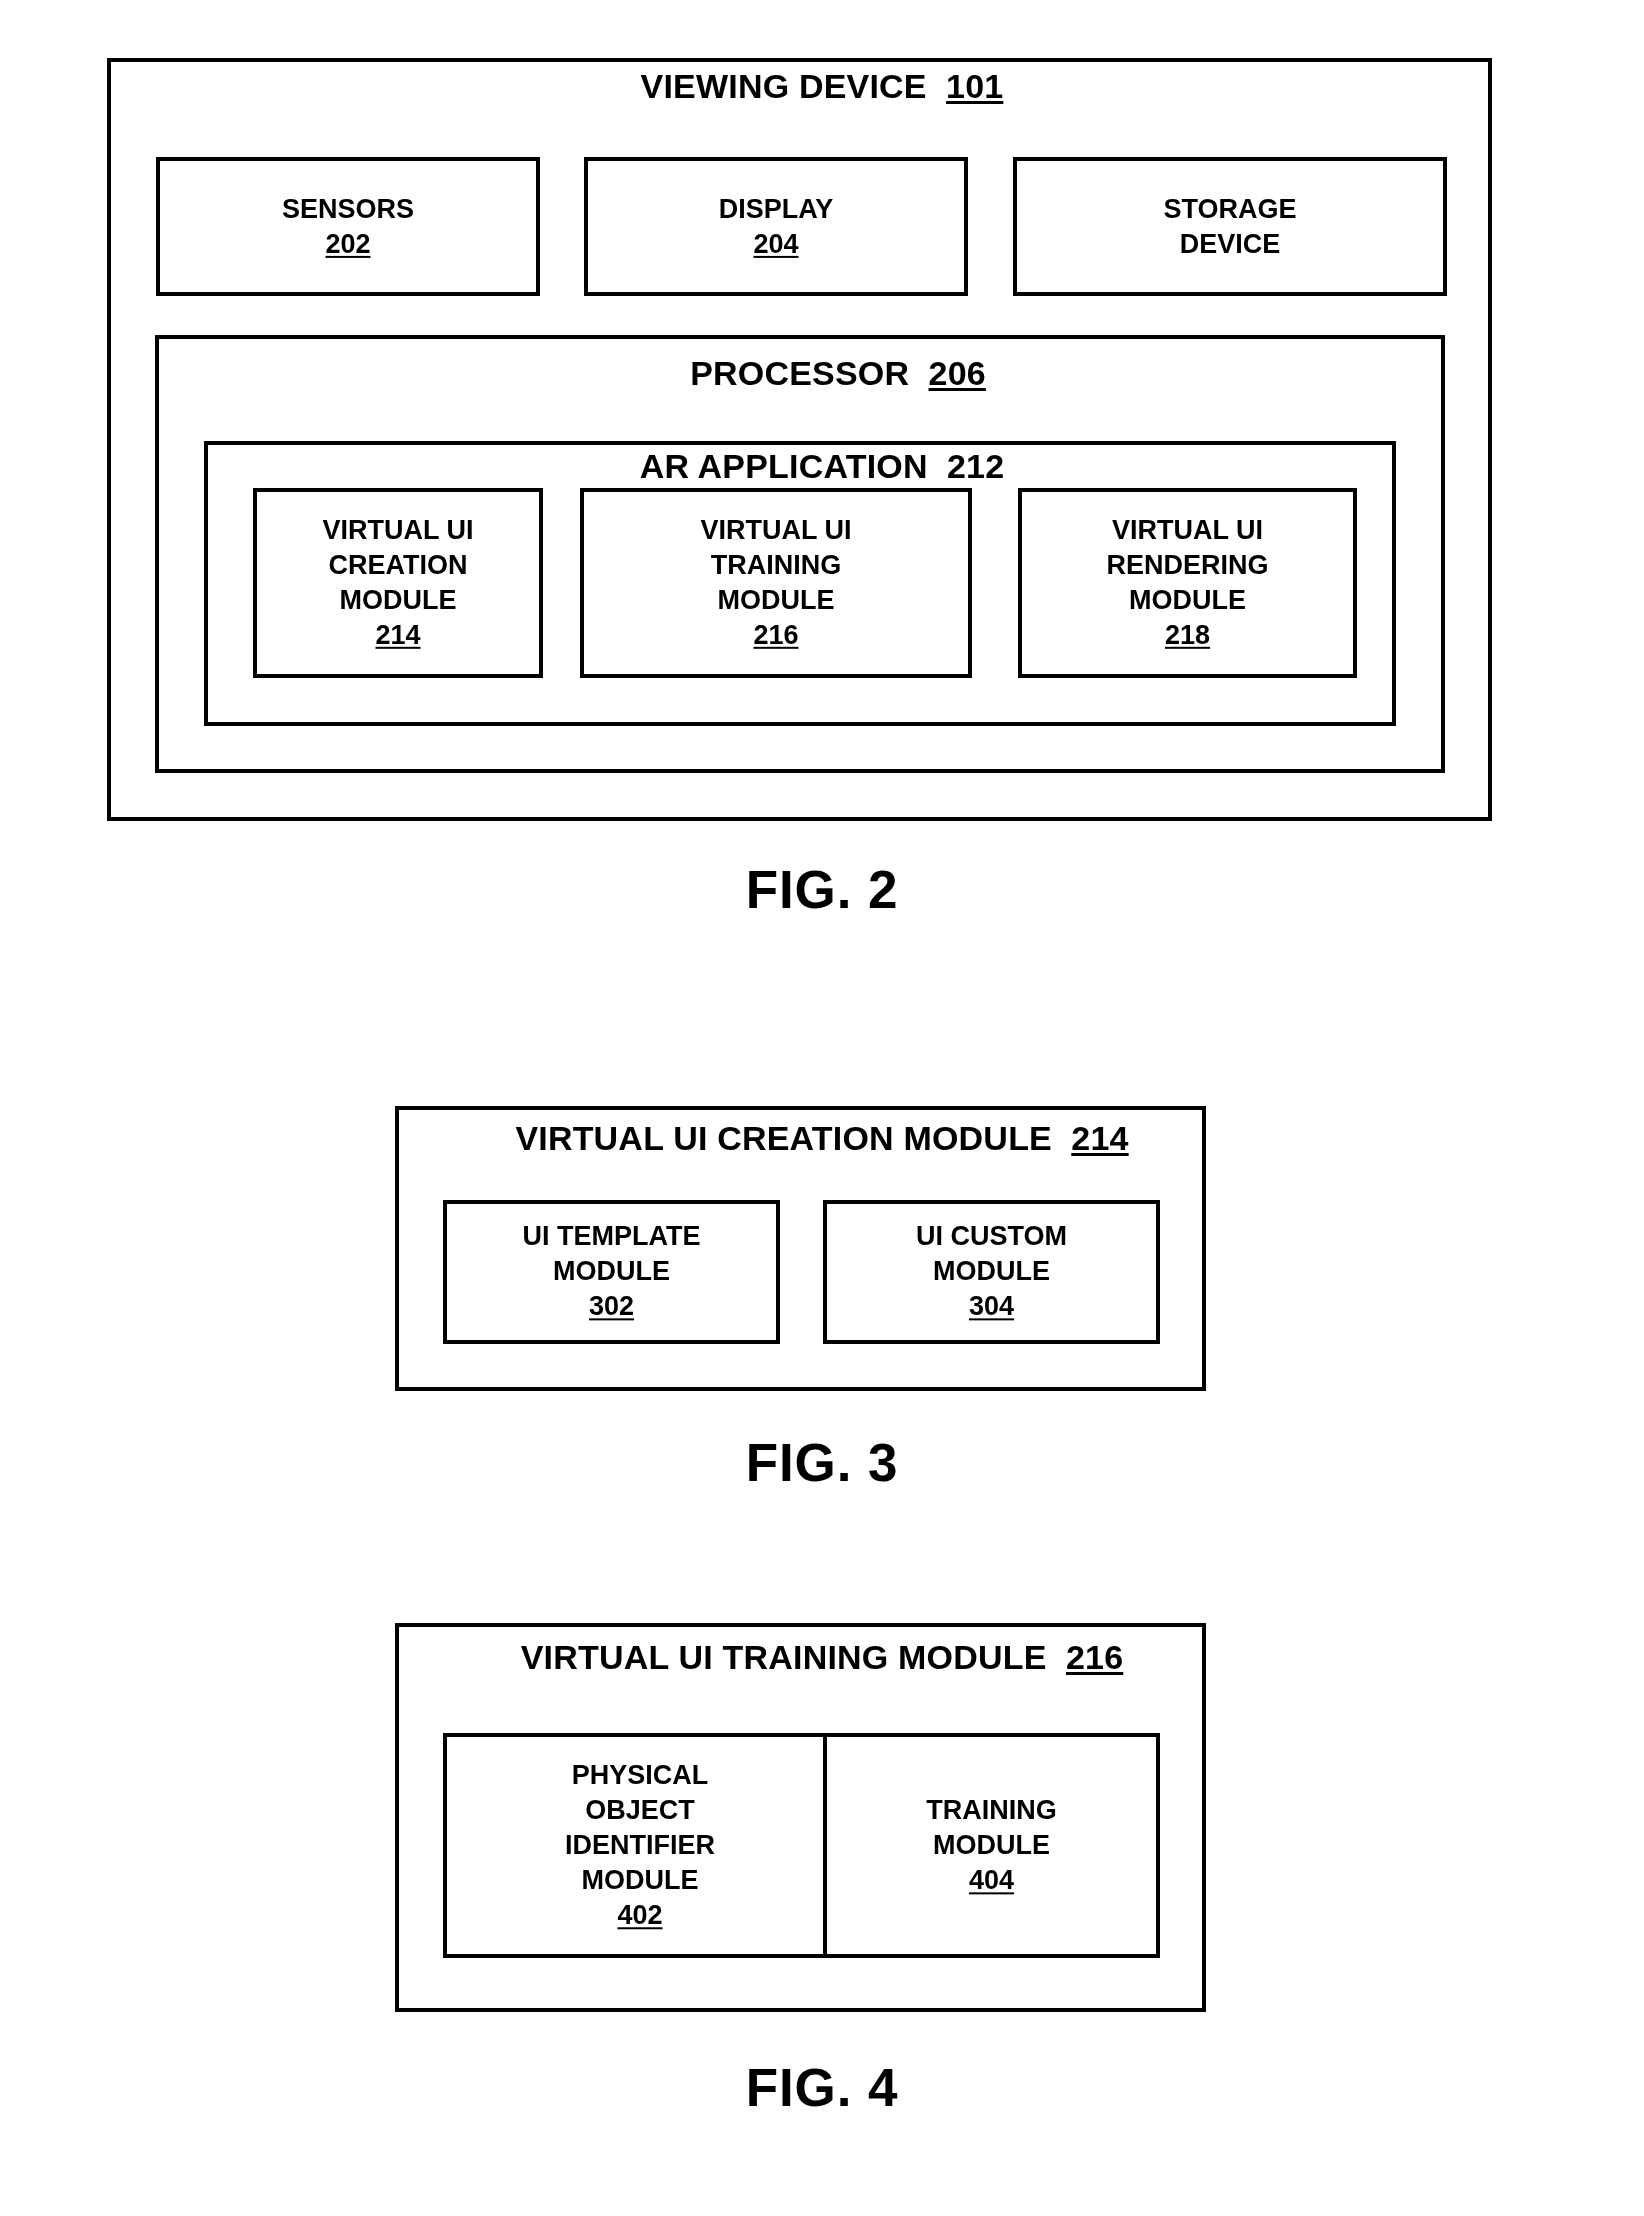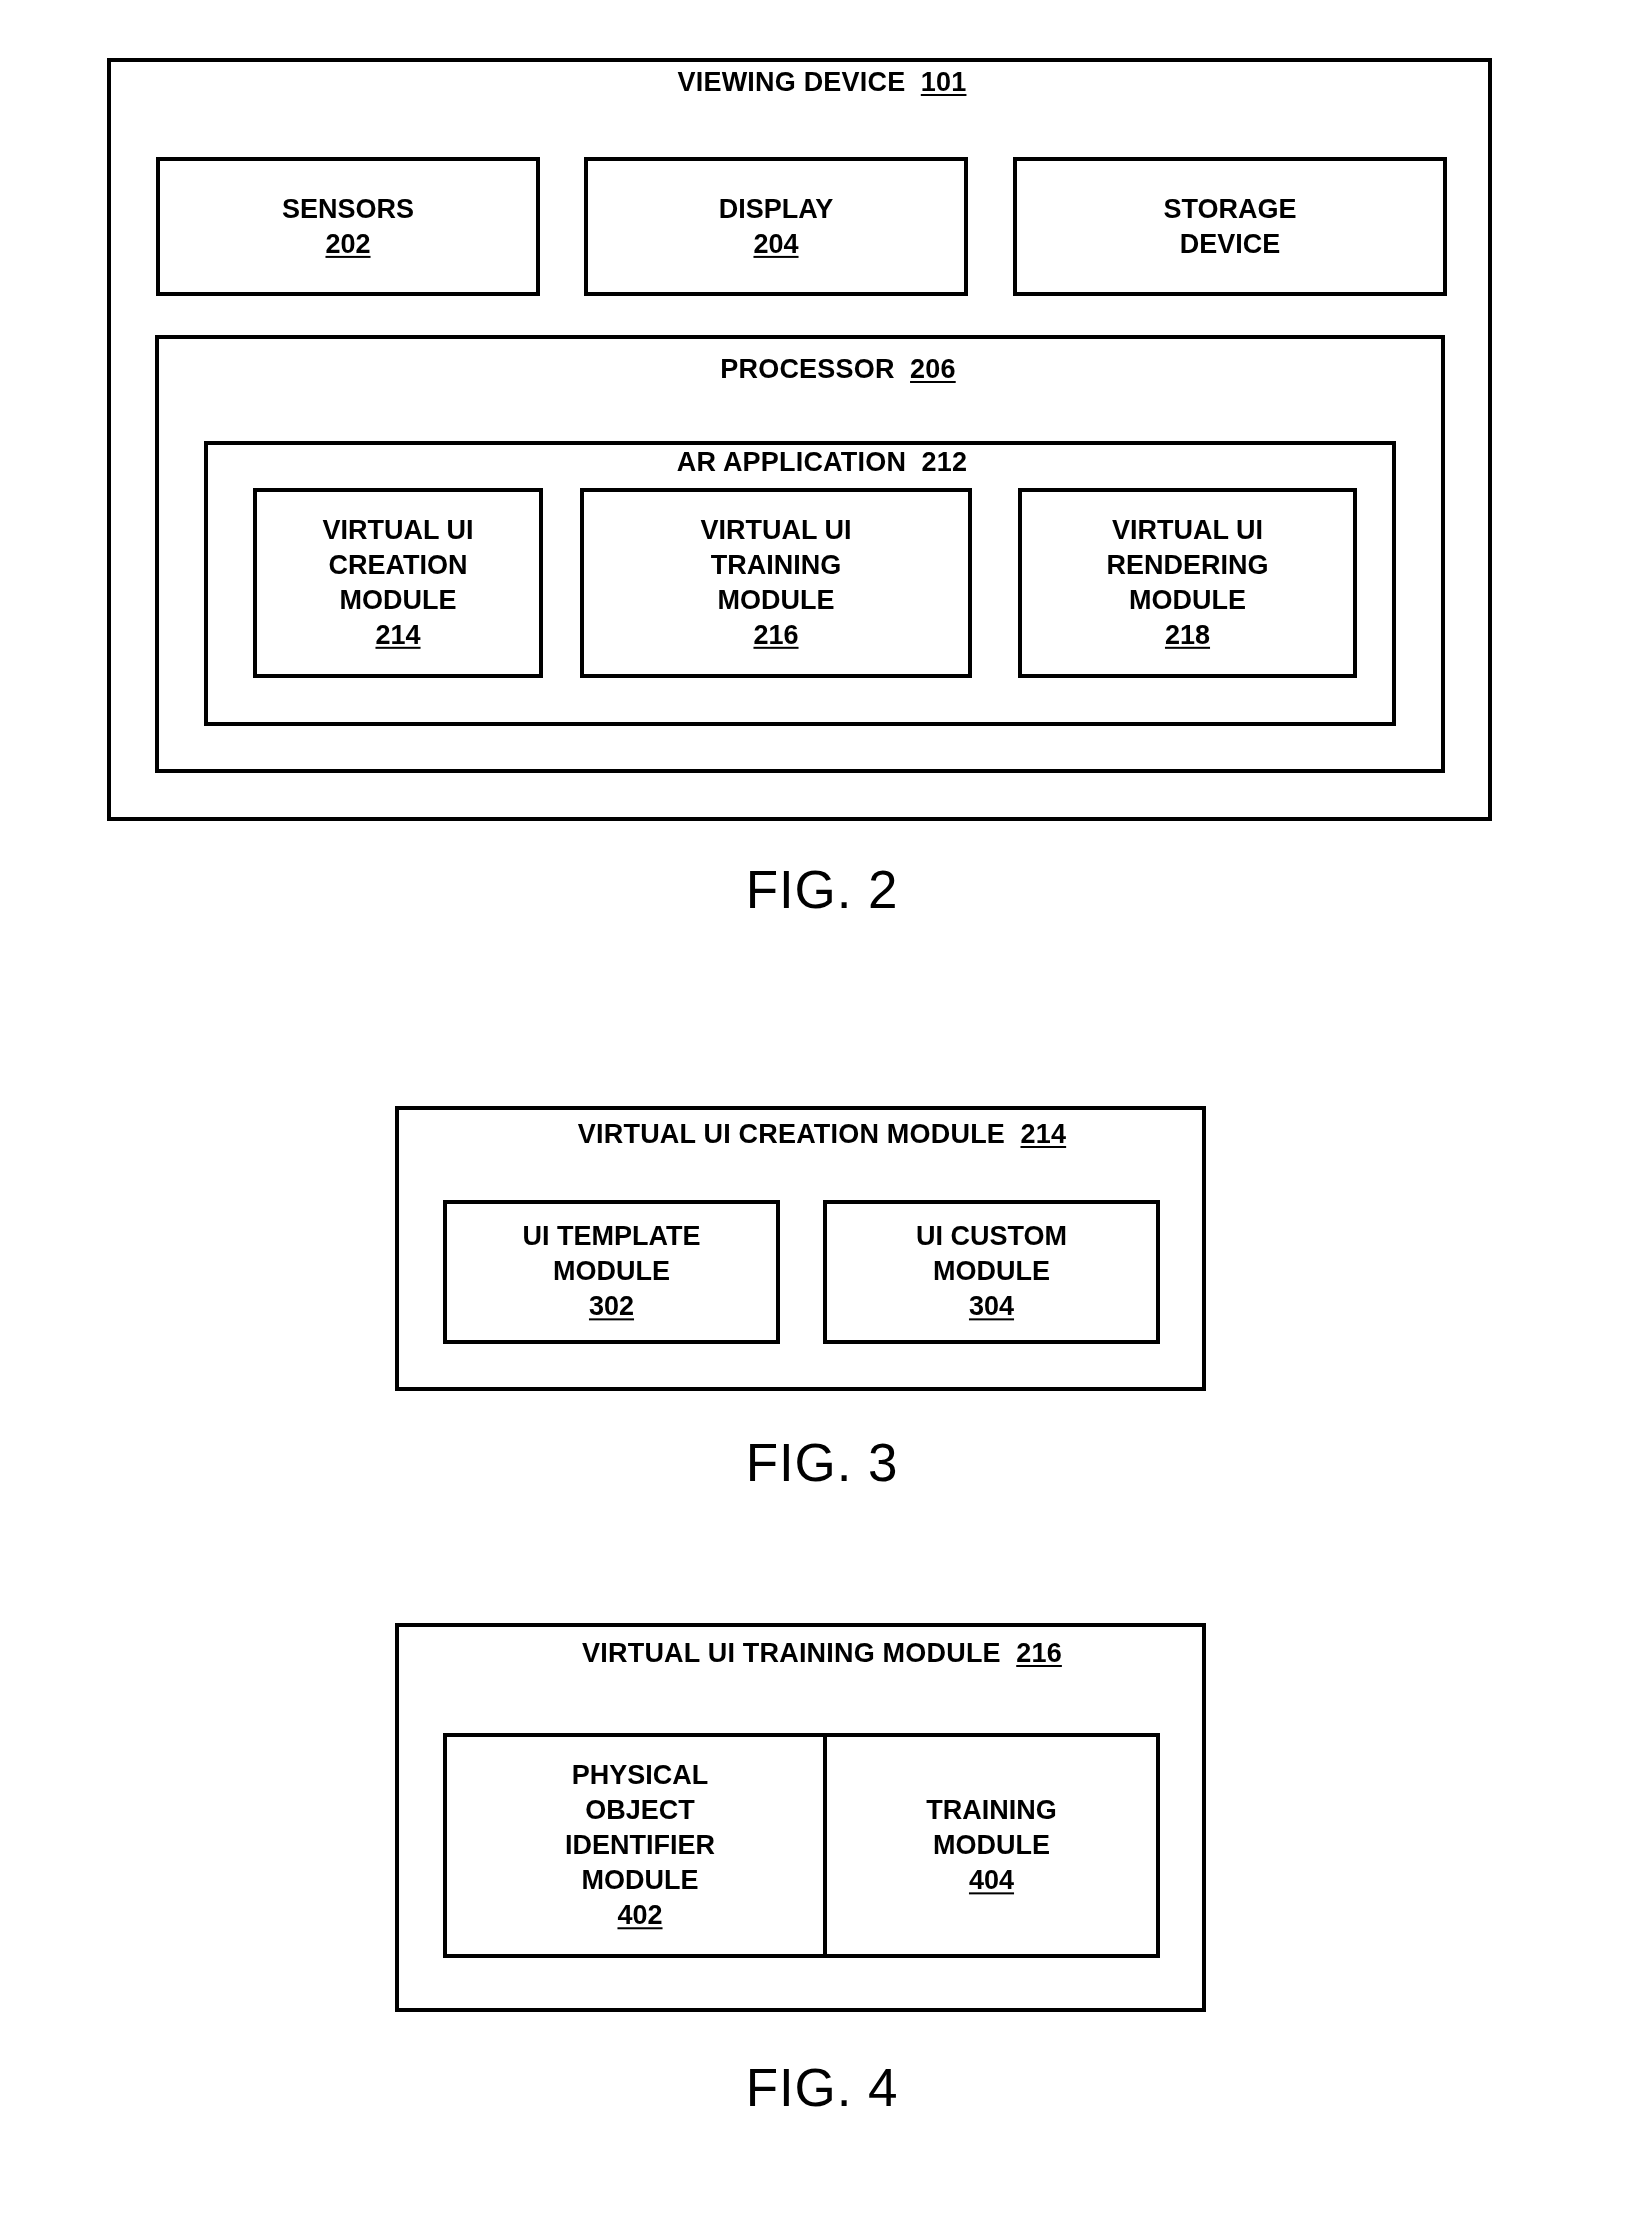--- a/index.html
+++ b/index.html
@@ -32,21 +32,21 @@
     background: #ffffff;
   }
 
   
   .box-title {
     position: absolute;
     left: 0;
     right: 0;
     text-align: center;
     font-weight: bold;
-    font-size: 27px;
+    font-size: 34px;
     letter-spacing: 0.2px;
     line-height: 1.12;
     white-space: nowrap;
   }
 
   
   .leaf-label {
     position: absolute;
     left: 0;
     right: 0;
@@ -59,21 +59,21 @@
     padding: 0 5.2px;
     box-sizing: border-box;
   }
   .leaf-label .ln { display: block; }
   .num { text-decoration: underline; text-underline-offset: 3.4px; }
   .num.nounderline { text-decoration: none; }
 
   .fig-caption {
     position: absolute;
     text-align: center;
-    font-weight: normal;
+    font-weight: bold;
     font-size: 53px;
     letter-spacing: 0.9px;
     line-height: 1;
     white-space: nowrap;
   }
 
   
   #fig2-outer   { left: 107px; top: 58px;  width: 1385px; height: 763px; }
   #fig2-title   { top: 67px; }
   #box-sensors  { left: 156px; top: 157px; width: 384px;  height: 139px; }

